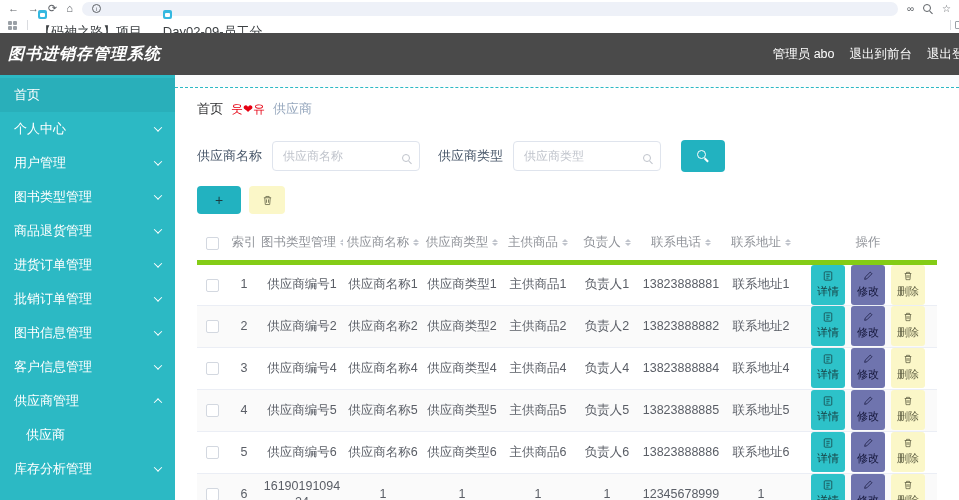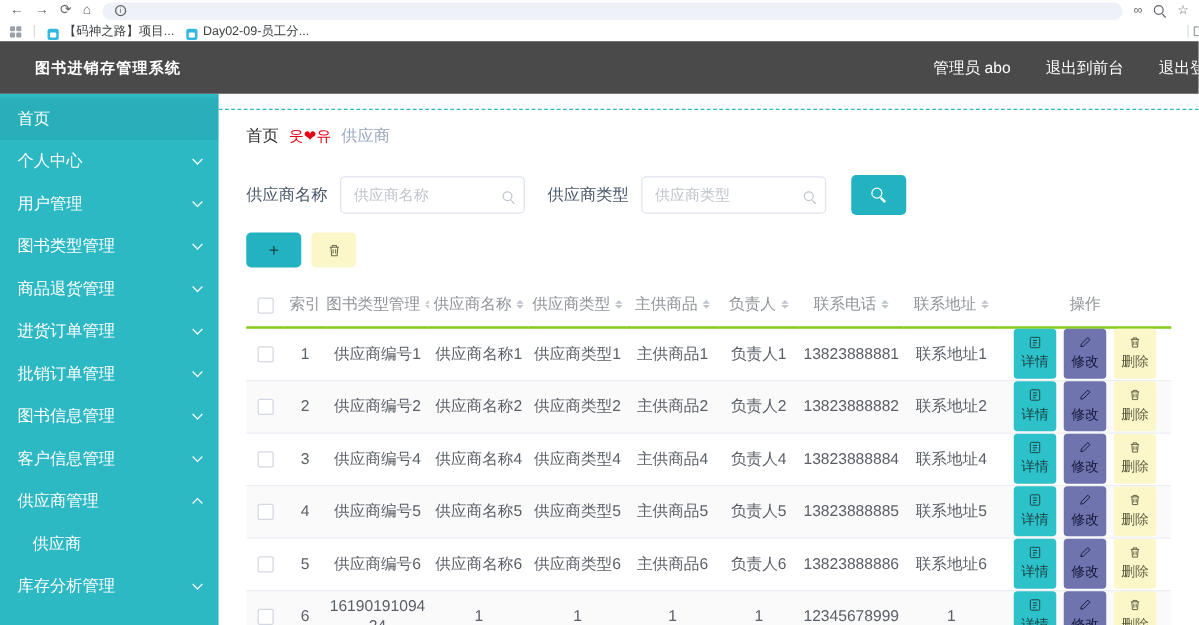--- a/index.html
+++ b/index.html
@@ -21,31 +21,31 @@
   .addr-right{display:flex;align-items:center;gap:9px;color:#5f6368;}
   .glasses-ic{font-size:10px;line-height:1;}
   .star-ic{font-size:10px;line-height:1;}
   .mag{position:relative;width:10px;height:10px;display:inline-block;color:#5f6368;}
   .mag::before{content:"";position:absolute;width:6px;height:6px;border:1.3px solid currentColor;border-radius:50%;left:0;top:0;}
   .mag::after{content:"";position:absolute;width:4px;height:1.3px;background:currentColor;transform:rotate(45deg);left:6px;top:8px;}
   .bm-row{height:16px;display:flex;align-items:center;padding:0 8px;gap:10px;position:relative;}
   .apps-ic{width:9px;height:9px;display:grid;grid-template-columns:4px 4px;grid-template-rows:4px 4px;gap:1px;cursor:pointer;}
   .apps-ic i{background:#9aa0a6;border-radius:1px;}
   .bm-sep{width:1px;height:10px;background:#dadce0;}
-  .bm-item{display:flex;align-items:flex-end;gap:4px;font-size:10px;color:#3c4043;cursor:pointer;white-space:nowrap;}
+  .bm-item{display:flex;align-items:flex-start;gap:4px;font-size:13px;color:#3c4043;cursor:pointer;white-space:nowrap;flex-direction:column;}
   .bm-ic{width:9px;height:9px;background:#35b8e0;border-radius:2px;position:relative;}
   .bm-ic::after{content:"";position:absolute;left:2px;top:3px;right:2px;bottom:2px;background:#fff;border-radius:1px;}
   .bm-edge{position:absolute;right:-4px;top:3px;display:flex;gap:4px;align-items:center;}
   .bm-edge .sq{width:8px;height:8px;border:1px solid #9aa0a6;border-radius:1px;}
 
   
   .app-header{height:42px;background:var(--header-bg);display:flex;align-items:center;position:relative;overflow:hidden;}
-  .app-title{color:#fff;font-size:12px;font-weight:700;padding-left:28px;letter-spacing:1px;}
+  .app-title{color:#fff;font-size:16px;font-weight:700;padding-left:8px;letter-spacing:1px;font-style:italic;}
   .hdr-right{position:absolute;right:-18px;display:flex;gap:15px;align-items:center;color:#fff;font-size:12.5px;white-space:nowrap;}
-  .hdr-right span{cursor:pointer;margin-left:13px;}
+  .hdr-right span{cursor:pointer;}
 
   
   .layout{display:flex;height:475px;}
   .sidebar{width:175px;background:var(--accent);flex:0 0 175px;padding-top:3px;}
   .side-item{height:34px;display:flex;align-items:center;padding:0 14px;color:#fff;font-size:13px;cursor:pointer;justify-content:space-between;}
   .side-item.home{background:rgba(0,0,0,0.05);}
   .side-sub{padding-left:26px;}
   .chev{width:6px;height:6px;border-right:1.4px solid #fff;border-bottom:1.4px solid #fff;display:inline-block;}
   .chev.down{transform:rotate(45deg) translate(-1px,-1px);}
   .chev.up{transform:rotate(-135deg) translate(-1px,-1px);}
@@ -69,21 +69,21 @@
   .search-btn .mag{color:#fff;width:12px;height:12px;}
   .search-btn .mag::before{width:7px;height:7px;border-width:1.6px;}
   .search-btn .mag::after{width:5px;left:7px;top:9px;height:1.6px;}
 
   .toolbar{display:flex;gap:8px;margin:14px 0 0 22px;}
   .add-btn{width:44px;height:28px;background:var(--accent-btn);color:#1d3c40;border:none;border-radius:4px;font-size:14px;cursor:pointer;font-family:inherit;}
   .del-btn{width:36px;height:28px;background:var(--delete-btn-bg);border:none;border-radius:4px;color:#6b6b4e;cursor:pointer;display:flex;align-items:center;justify-content:center;}
 
   
   table{border-collapse:collapse;table-layout:fixed;width:740px;margin:12px 0 0 22px;font-size:12.5px;}
-  th{font-weight:400;color:#909399;height:36px;border-bottom:2px solid #84cc16;text-align:center;white-space:nowrap;overflow:hidden;}
+  th{font-weight:400;color:#909399;height:36px;border-bottom:5px solid #84cc16;text-align:center;white-space:nowrap;overflow:hidden;}
   td{color:#5a5e66;height:42px;border-bottom:1px solid #ebeef5;text-align:center;word-break:break-all;line-height:1.3;}
   tbody tr:nth-child(even){background:#fafafa;}
   .cb{width:13px;height:13px;border:1px solid #d3d8e0;border-radius:2px;background:#fff;display:inline-block;vertical-align:middle;cursor:pointer;}
   .sort{display:inline-flex;flex-direction:column;margin-left:4px;vertical-align:middle;}
   .sort i{width:0;height:0;border:3.5px solid transparent;display:block;}
   .sort .s-up{border-bottom-color:#c0c4cc;margin-bottom:1px;}
   .sort .s-dn{border-top-color:#c0c4cc;}
   .ops{display:flex;gap:6px;justify-content:center;align-items:center;}
   .btn-op{display:inline-flex;align-items:center;gap:3px;border:none;border-radius:3px;font-size:11px;padding:6px 6px;cursor:pointer;font-family:inherit;white-space:nowrap;flex-direction:column;}
   .btn-detail{background:var(--detail-btn);color:#173e41;}

